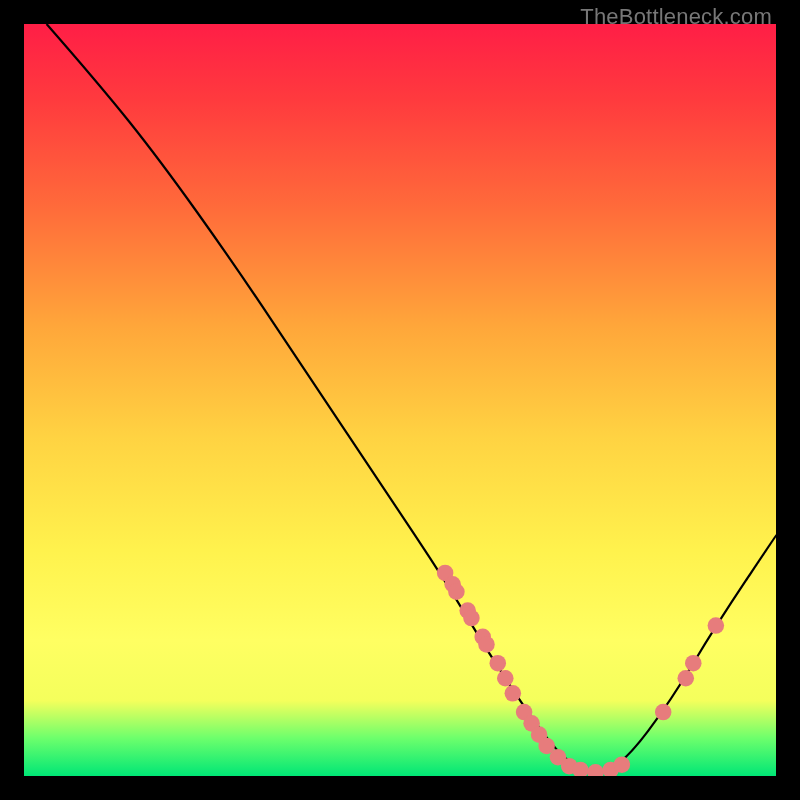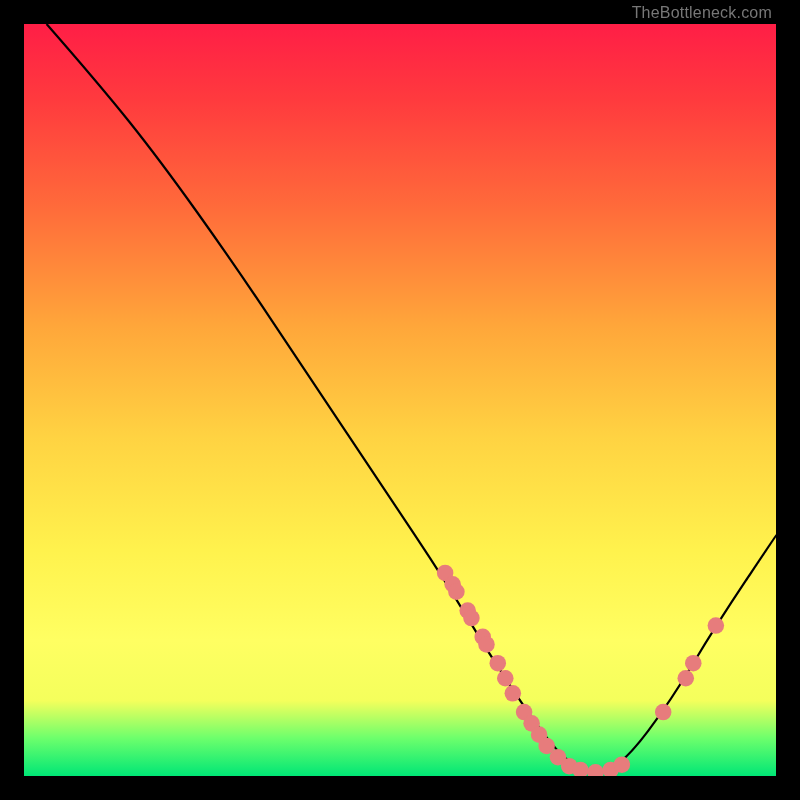--- a/index.html
+++ b/index.html
@@ -27,21 +27,21 @@
       #ffff62 82%,
       #f4ff5c 90%,
       #6cff6c 95%,
       #00e676 100%);
   }
   .watermark {
     position: absolute;
     top: 4px;
     right: 28px;
     color: #777;
-    font-size: 16px;
+    font-size: 22px;
     font-weight: 500;
     letter-spacing: 0.2px;
   }
   svg {
     position: absolute;
     left: 0;
     top: 0;
   }
 </style>
 </head>

